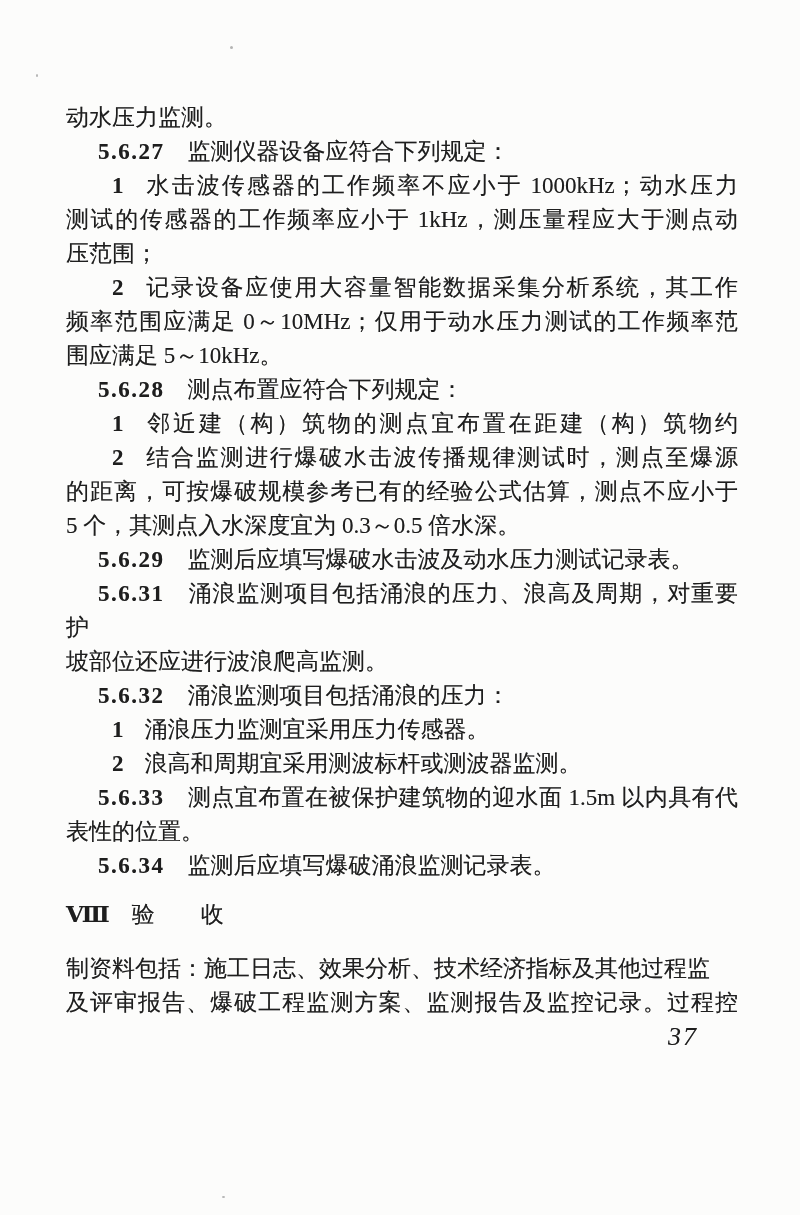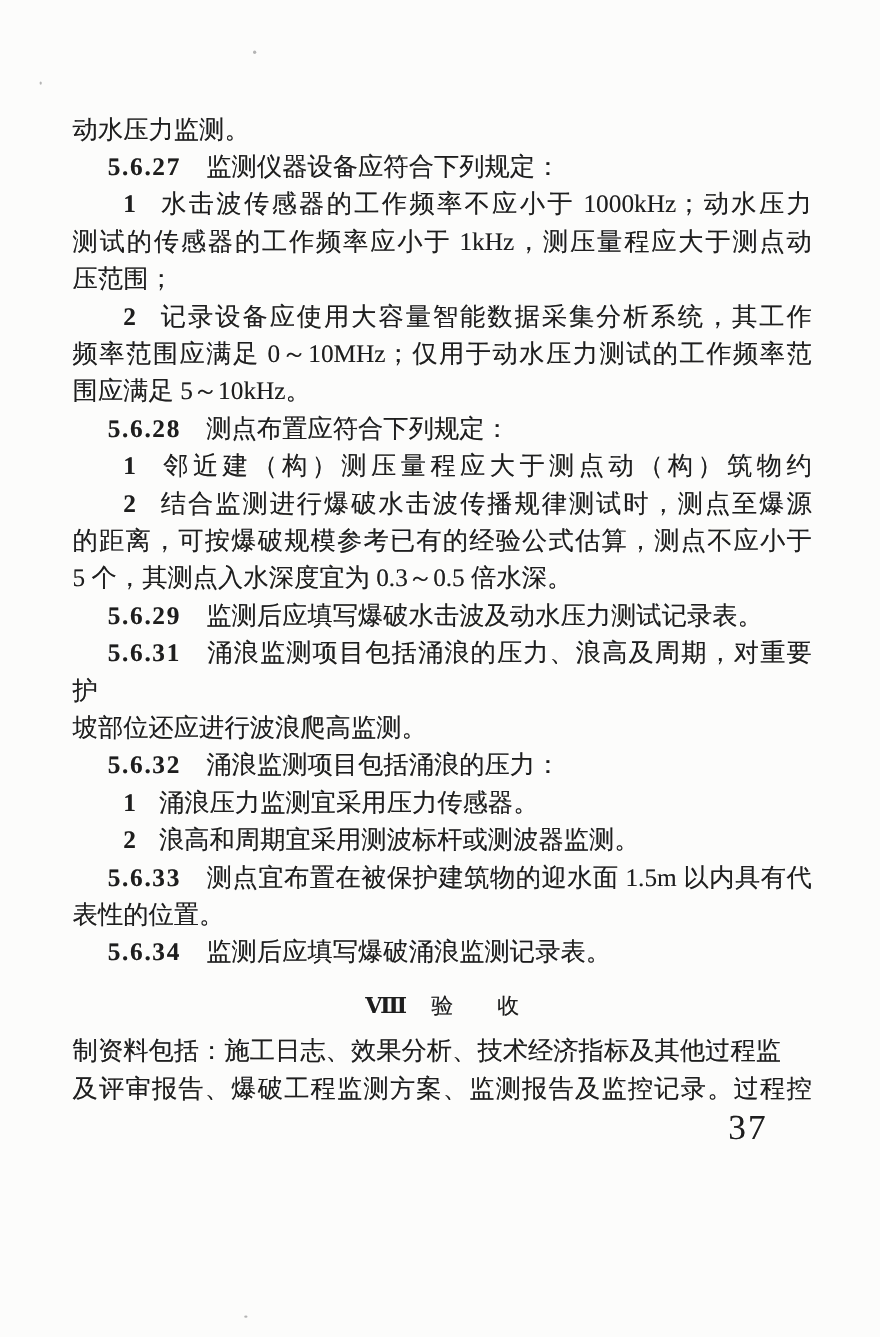--- a/index.html
+++ b/index.html
@@ -41,34 +41,35 @@
     letter-spacing: 1.5px;
     margin-right: 23px;
     margin-left: 32px;
   }
   .item-num {
     font-weight: bold;
     margin-right: 21px;
   }
   .heading {
     margin-top: 15px;
-    margin-bottom: 7px;
-    text-align: center;
-    font-size: 20px;
+    margin-bottom: 20px;
+    text-align: left;
+    font-size: 23px;
     line-height: 34px;
   }
   .heading .numeral {
     font-weight: bold;
     margin-right: 22px;
   }
   .pagenum {
     margin-top: 0;
     text-align: right;
     padding-right: 40px;
-    font-size: 32px;
+    font-style: italic;
+    font-size: 26px;
     line-height: 34px;
     letter-spacing: 2px;
   }
   .speck {
     position: absolute;
     background: #8d8d8d;
     border-radius: 50%;
     opacity: 0.65;
   }
   #speck1 { left: 230px; top: 46px;  width: 3px; height: 3px; }
@@ -97,21 +98,21 @@
       </div>
       <div class="para">
         <div class="line fill ind"><span class="item-num">2</span><span>记录设备应使用大容量智能数据采集分析系统，其工作</span></div>
         <div class="line fill"><span>频率范围应满足 0～10MHz；仅用于动水压力测试的工作频率范</span></div>
         <div class="line"><span>围应满足 5～10kHz。</span></div>
       </div>
       <div class="para">
         <div class="line"><span class="clause-num">5.6.28</span><span>测点布置应符合下列规定：</span></div>
       </div>
       <div class="para">
-        <div class="line fill ind"><span class="item-num">1</span><span>邻近建（构）测压量程应大于测点动（构）筑物约</span></div>
+        <div class="line fill ind"><span class="item-num">1</span><span>邻近建（构）筑物的测点宜布置在距建（构）筑物约</span></div>
       </div>
       <div class="para">
         <div class="line fill ind"><span class="item-num">2</span><span>结合监测进行爆破水击波传播规律测试时，测点至爆源</span></div>
         <div class="line fill"><span>的距离，可按爆破规模参考已有的经验公式估算，测点不应小于</span></div>
         <div class="line"><span>5 个，其测点入水深度宜为 0.3～0.5 倍水深。</span></div>
       </div>
       <div class="para">
         <div class="line"><span class="clause-num">5.6.29</span><span>监测后应填写爆破水击波及动水压力测试记录表。</span></div>
       </div>
       <div class="para">

